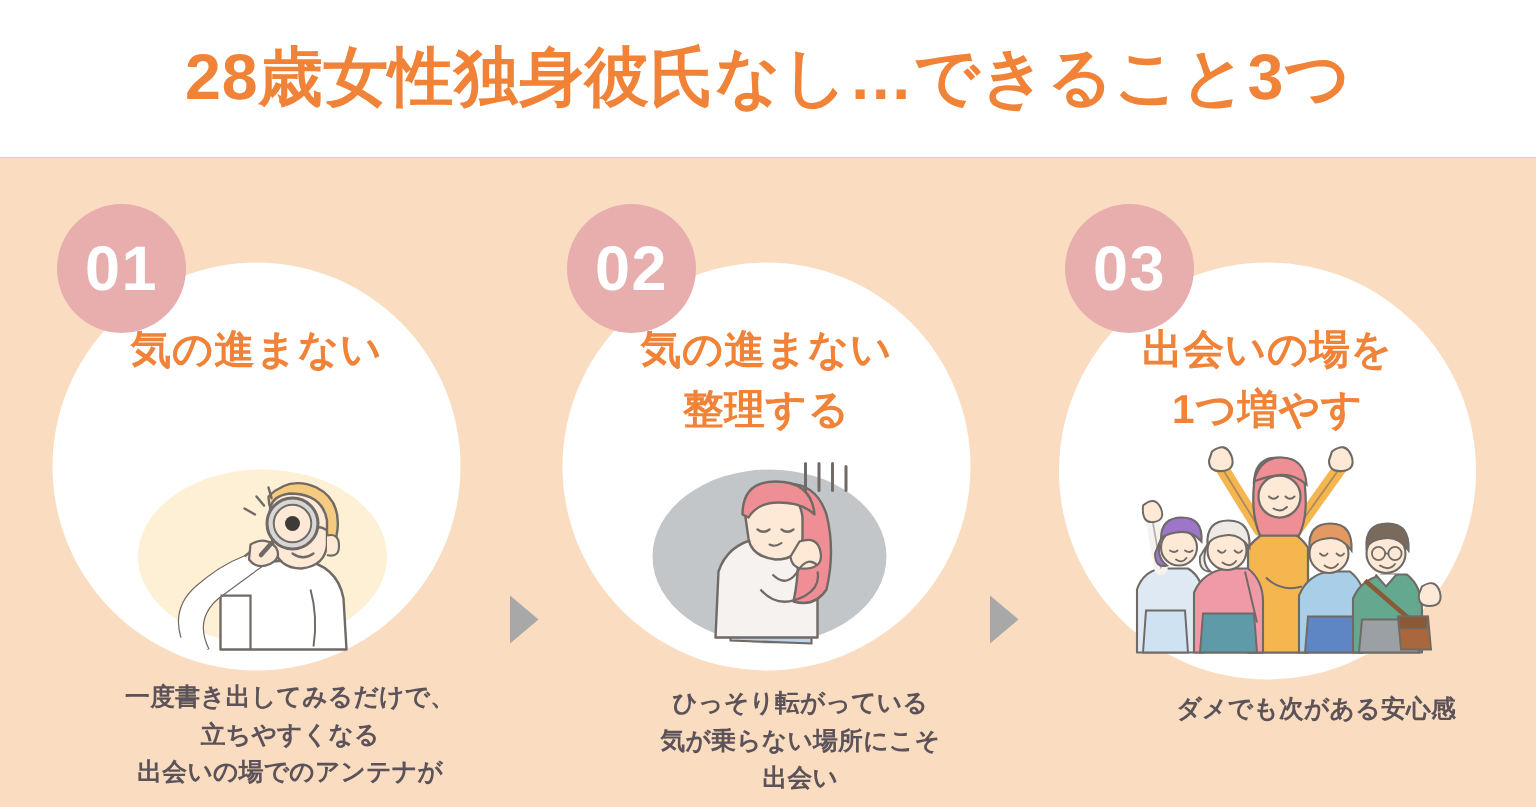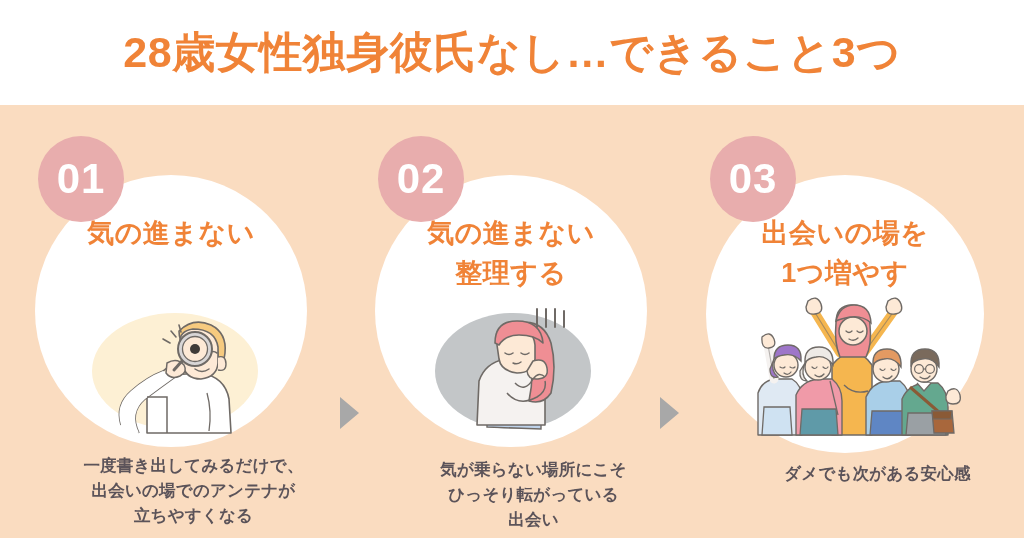--- a/index.html
+++ b/index.html
@@ -189,22 +189,22 @@
           <path d="M107 60 L99 69" stroke="#6f6a66" stroke-width="3" stroke-linecap="round"></path>
 
           <path d="M96 30 l5 6 M88 38 l7 4 M104 24 l2 7" fill="none" stroke="#6f6a66" stroke-width="1.6" stroke-linecap="round"></path>
 
           <path d="M72 96 L92 96 L92 132" fill="none" stroke="#6f6a66" stroke-width="1.5"></path>
         </svg>
       </div>
 
       <div class="caption">
         <span class="ln">一度書き出してみるだけで、</span>
+        <span class="ln">立ちやすくなる</span>
         <span class="ln">出会いの場でのアンテナが</span>
-        <span class="ln">立ちやすくなる</span>
       </div>
     </div>
 
     <div class="arrow" id="arrow-0"></div>
 
     <div class="step" id="step-1">
       <div class="white-circle"></div>
 
       <div class="badge">
         <span class="badge-num">02</span>
@@ -236,22 +236,22 @@
           <path d="M118 60 q12 -4 14 7 q2 10 -9 11 q-10 1 -11 -8 z" fill="#fde9d6" stroke="#6f6a66" stroke-width="1.5" stroke-linejoin="round"></path>
 
           <path d="M100 82 Q110 92 118 78 Q124 70 130 76" fill="none" stroke="#6f6a66" stroke-width="1.5"></path>
           <path d="M92 92 Q104 106 122 96 Q132 90 130 80" fill="none" stroke="#6f6a66" stroke-width="1.5"></path>
 
           <path d="M122 8 L122 26 M131 8 L131 26 M140 8 L140 26 M149 10 L149 26" fill="none" stroke="#6f6a66" stroke-width="2" stroke-linecap="round"></path>
         </svg>
       </div>
 
       <div class="caption">
+        <span class="ln">ひっそり転がっている</span>
         <span class="ln">気が乗らない場所にこそ</span>
-        <span class="ln">ひっそり転がっている</span>
         <span class="ln">出会い</span>
       </div>
     </div>
 
     <div class="arrow" id="arrow-1"></div>
 
     <div class="step" id="step-2">
       <div class="white-circle"></div>
 
       <div class="badge">

